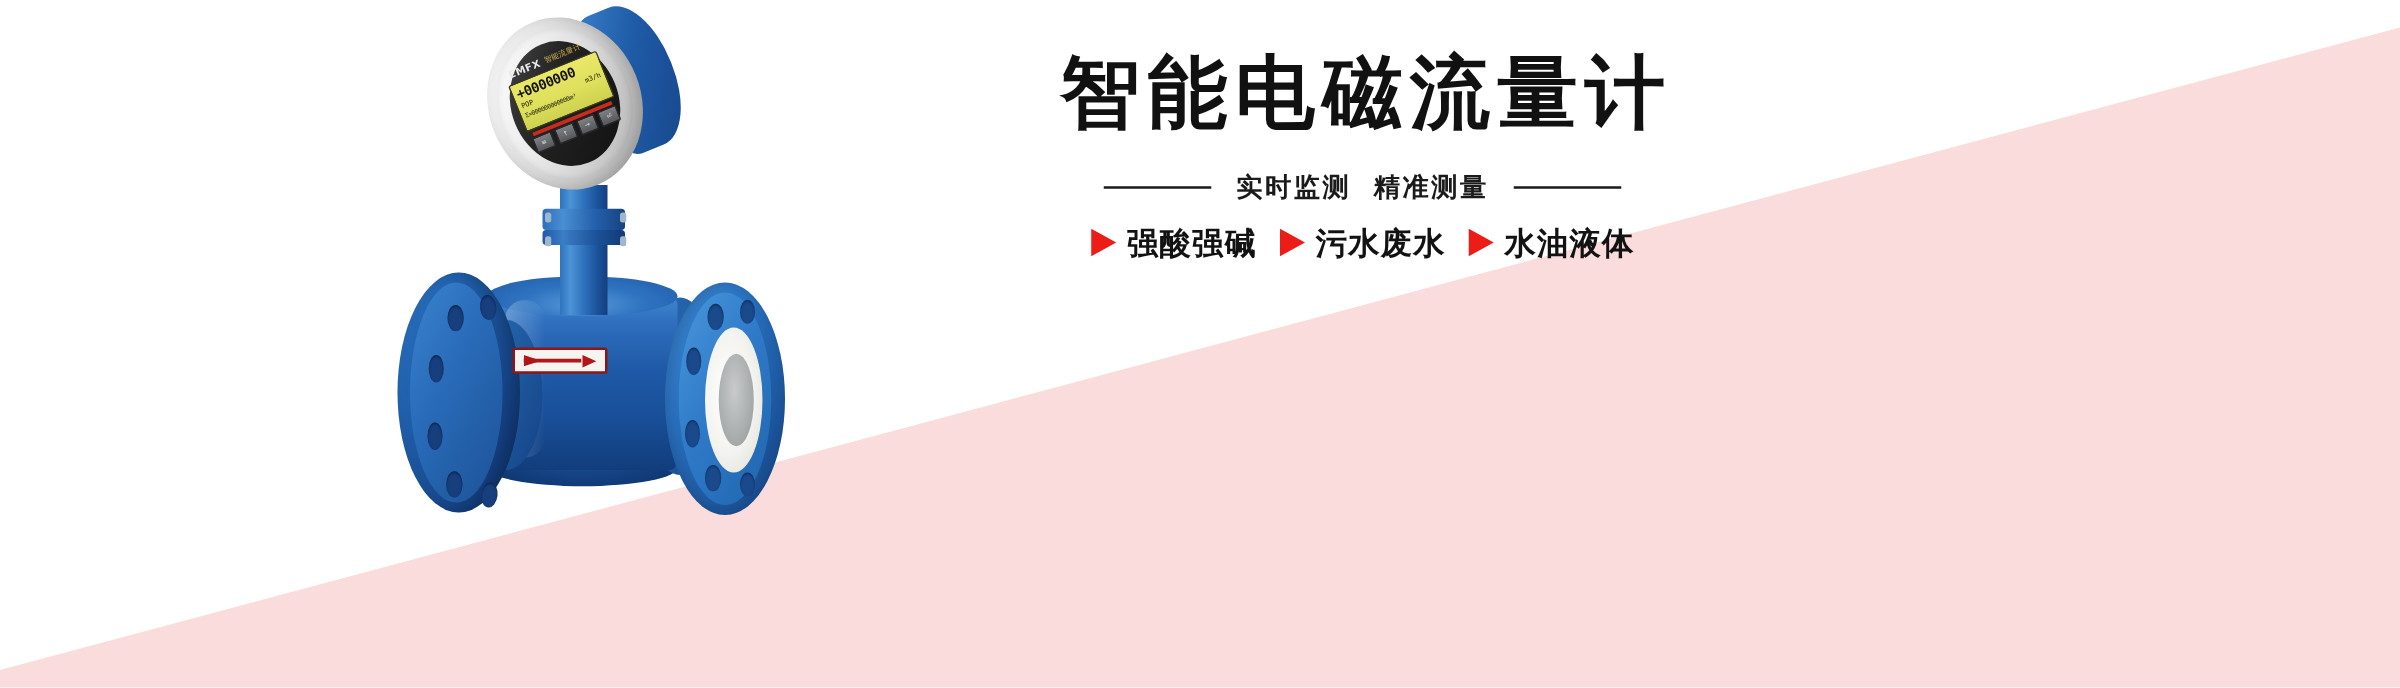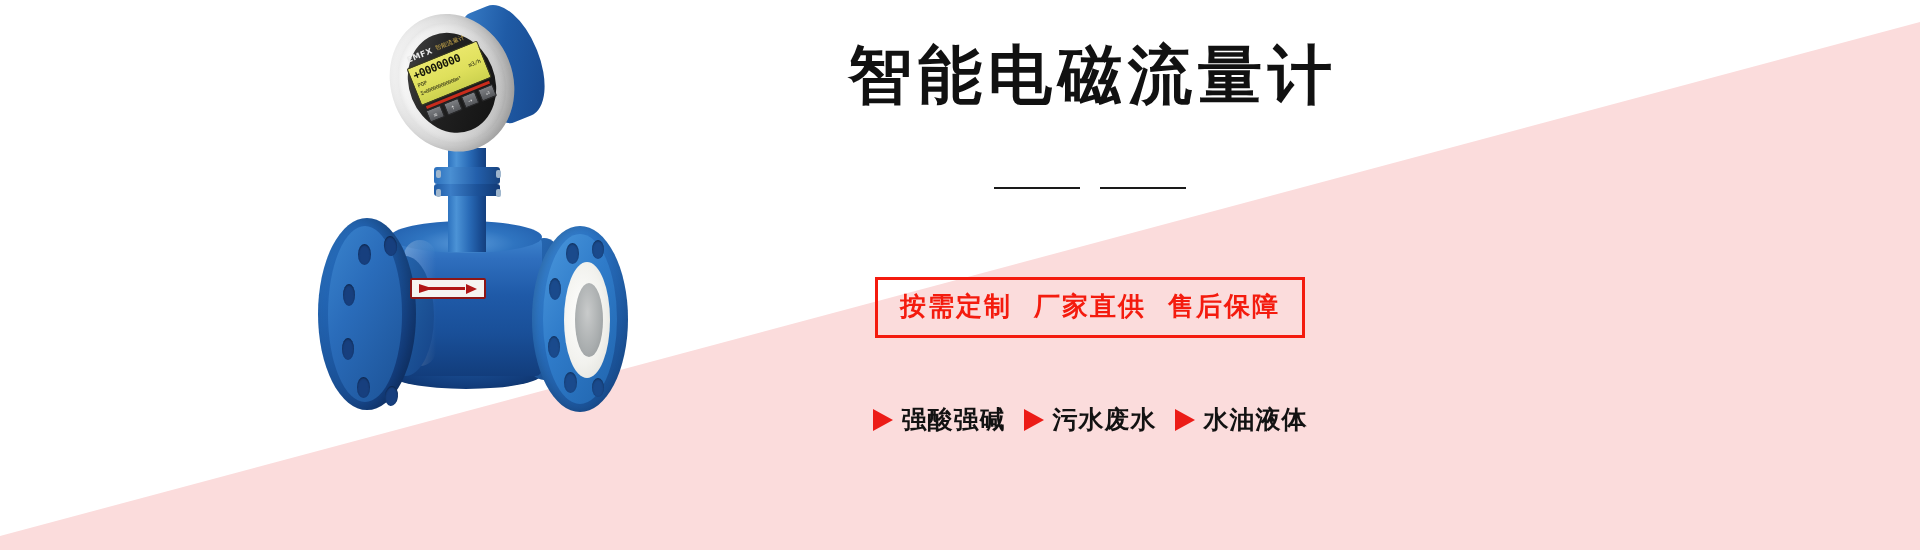--- a/index.html
+++ b/index.html
@@ -24,21 +24,20 @@
     z-index:0;
   }
 
   
   .content {
     position:absolute;
     left:640px; top:0; width:900px; height:436px;
     z-index:6;
     display:flex; flex-direction:column; align-items:center;
     padding-top:42px;
-    justify-content:space-between;
   }
   .headline {
     font-size:64px;
     font-weight:700;
     color:#111111;
     letter-spacing:6px;
     line-height:1.06;
     white-space:nowrap;
     text-indent:6px;
   }
@@ -475,26 +474,24 @@
       </div>
     </div>
   </div>
 
   <div class="content">
 
     <div class="headline">智能电磁流量计</div>
 
     <div class="subrow">
       <span class="rule"></span>
+      <span class="subtitle"><span>实时监测</span><span class="gap"></span><span>精准测量</span></span>
       <span class="rule"></span>
     </div>
 
-    <div class="badge-box">
-      <div class="badge-text"><span>按需定制</span><span class="gap"></span><span>厂家直供</span><span class="gap"></span><span>售后保障</span></div>
-    </div>
 
     <div class="features">
       <div class="feature">
         <span class="tri"></span>
         <span class="feature-label">强酸强碱</span>
       </div>
       <div class="feature">
         <span class="tri"></span>
         <span class="feature-label">污水废水</span>
       </div>

